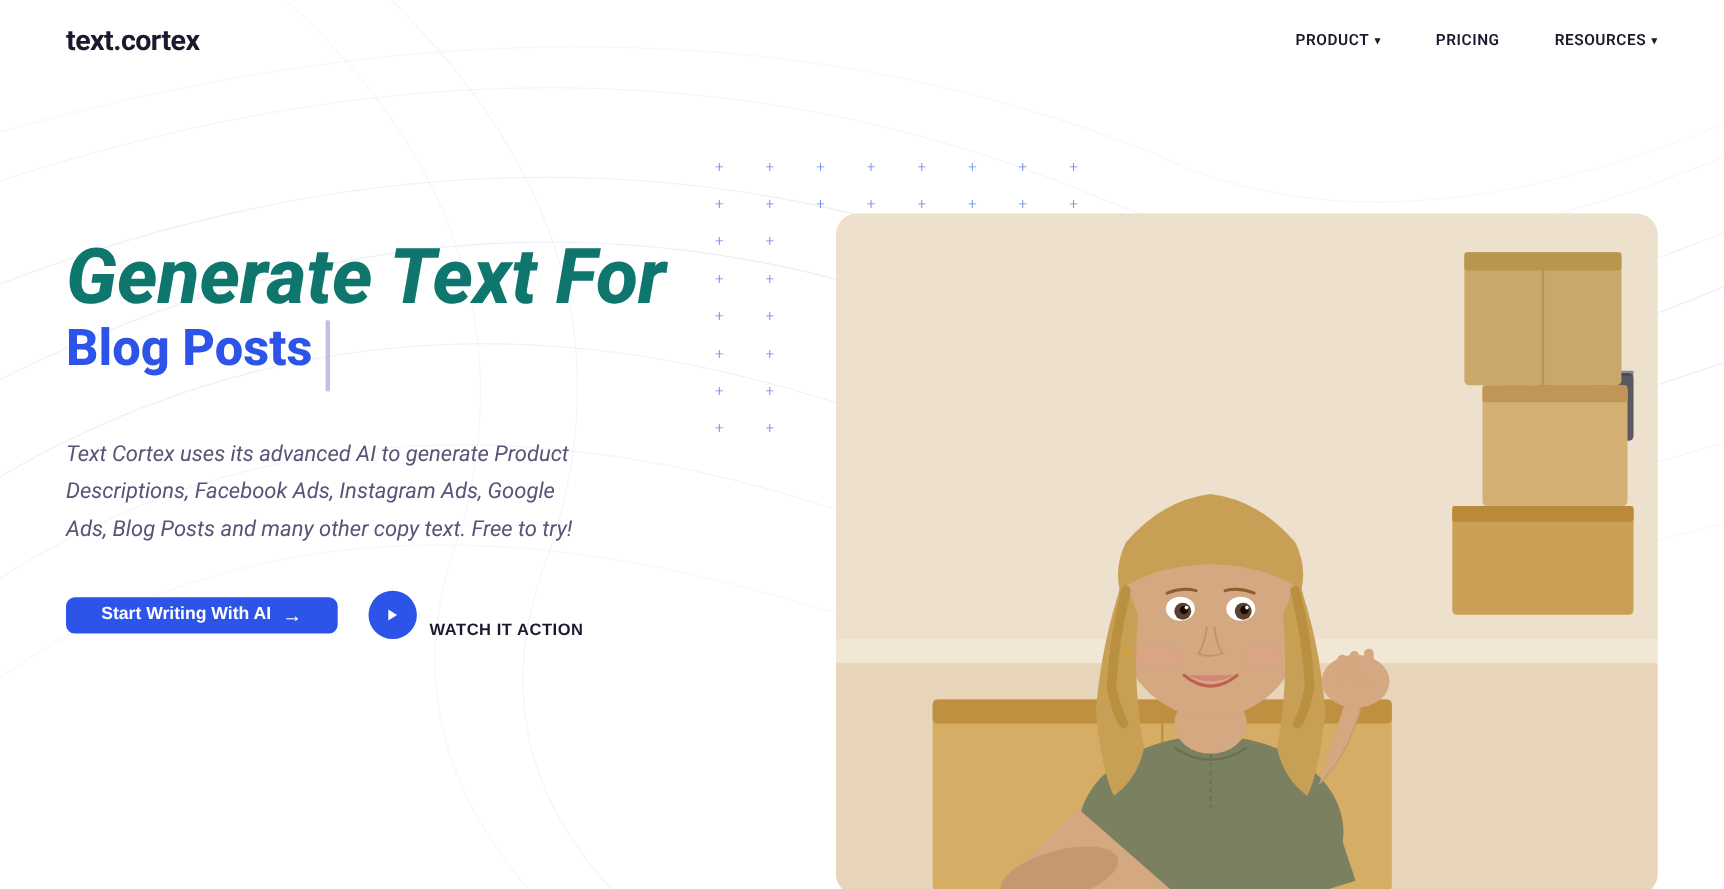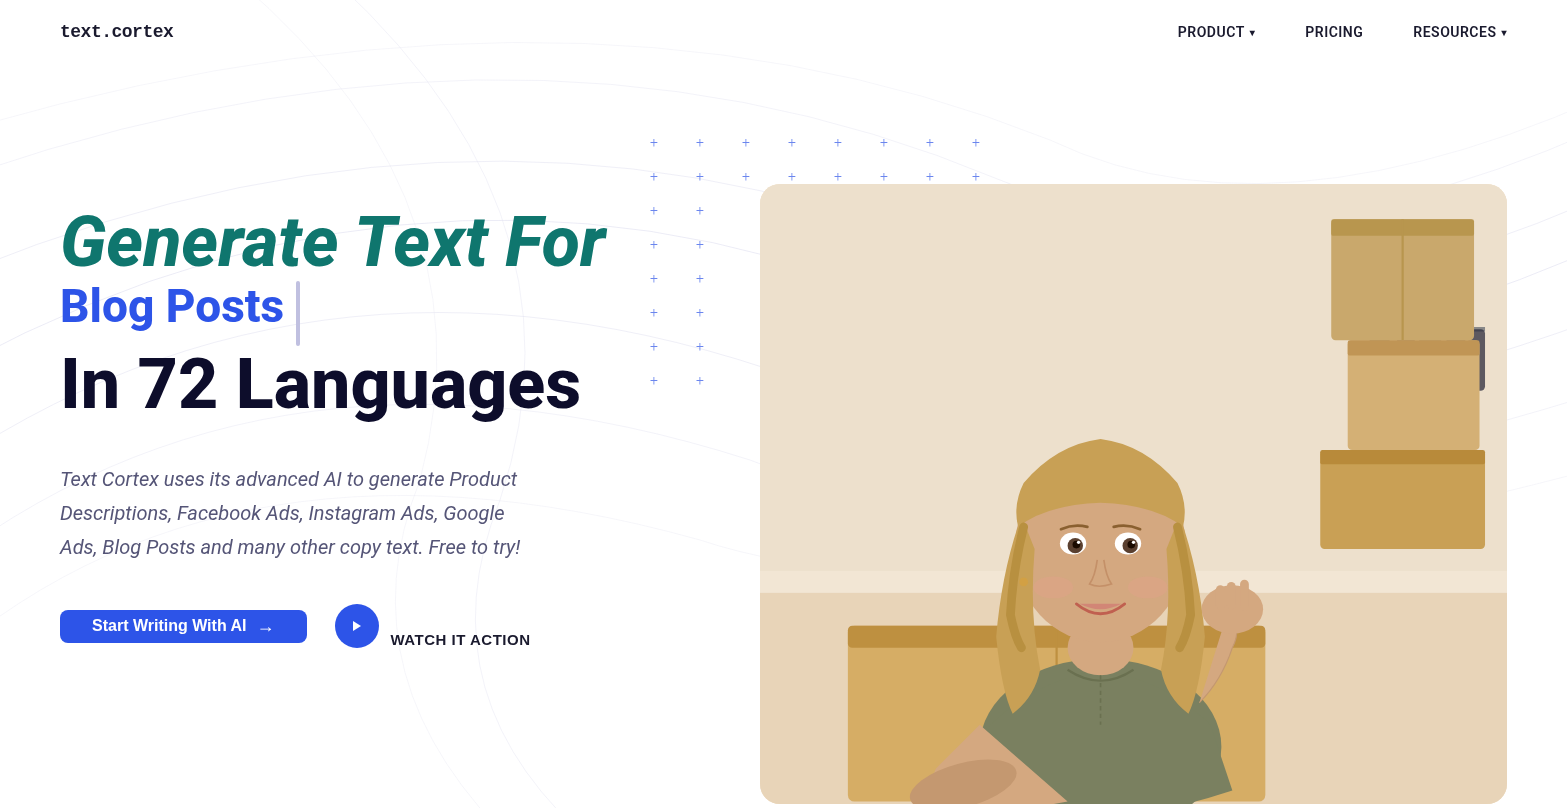--- a/index.html
+++ b/index.html
@@ -33,25 +33,24 @@
       position: relative;
       z-index: 10;
       display: flex;
       align-items: center;
       justify-content: space-between;
       padding: 22px 60px;
       background: transparent;
     }
 
     .logo {
-      font-size: 18px;
+      font-size: 26px;
       font-weight: 700;
       color: #1a1a2e;
       letter-spacing: -0.5px;
-      font-family: Liberation Mono, monospace;
     }
 
     .nav-links {
       display: flex;
       align-items: center;
       gap: 50px;
     }
 
     .nav-link {
       font-size: 14px;
@@ -269,21 +268,20 @@
 </nav>
 
 <section class="hero">
   <div class="hero-content">
     <h1>
       <span class="hero-title-black">Generate Text For</span>
       <span>
         <span class="hero-title-blue">Blog Posts</span>
         <span class="hero-title-cursor"></span>
       </span>
-      <span class="hero-title-line3">In 72 Languages</span>
     </h1>
 
     <p class="hero-description">Text Cortex uses its advanced AI to generate Product Descriptions, Facebook Ads, Instagram Ads, Google Ads, Blog Posts and many other copy text. Free to try!</p>
 
     <div class="hero-buttons">
       <button class="btn-primary">
         <span>Start Writing With AI</span>
         <span class="btn-arrow">→</span>
       </button>
 

